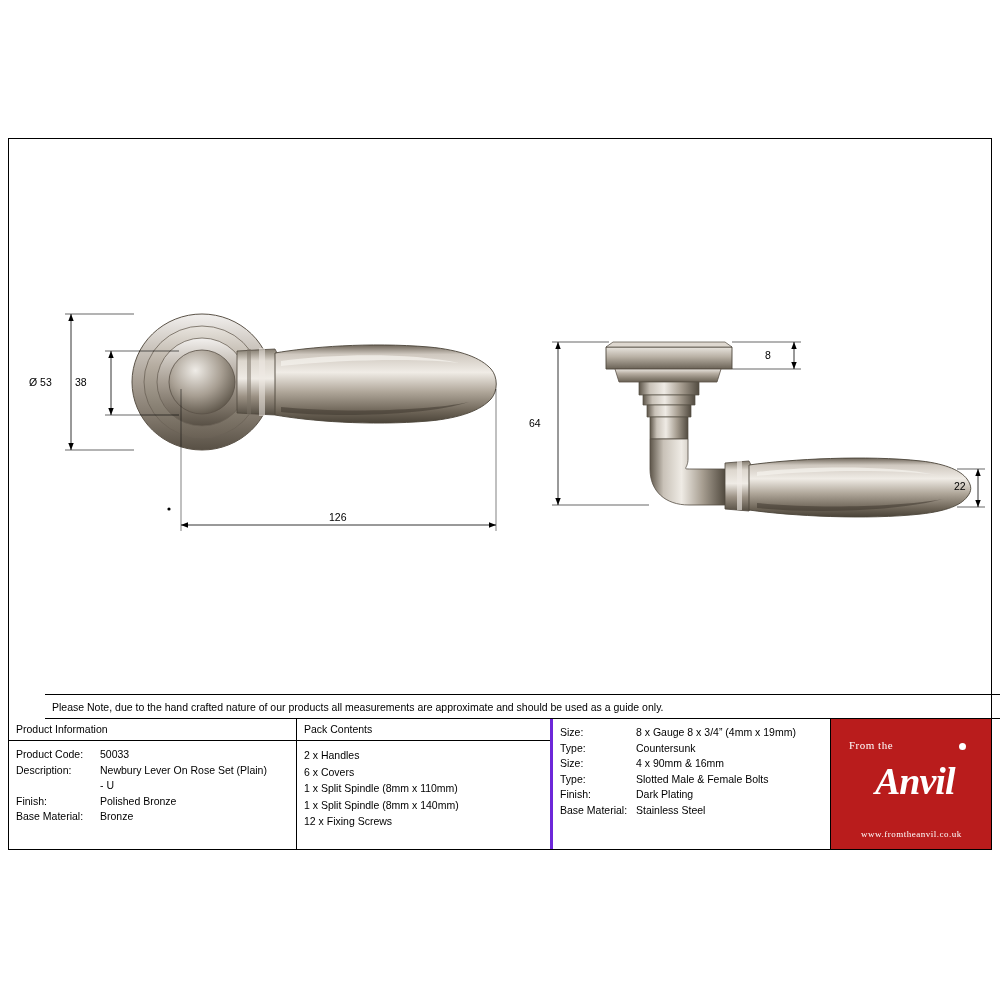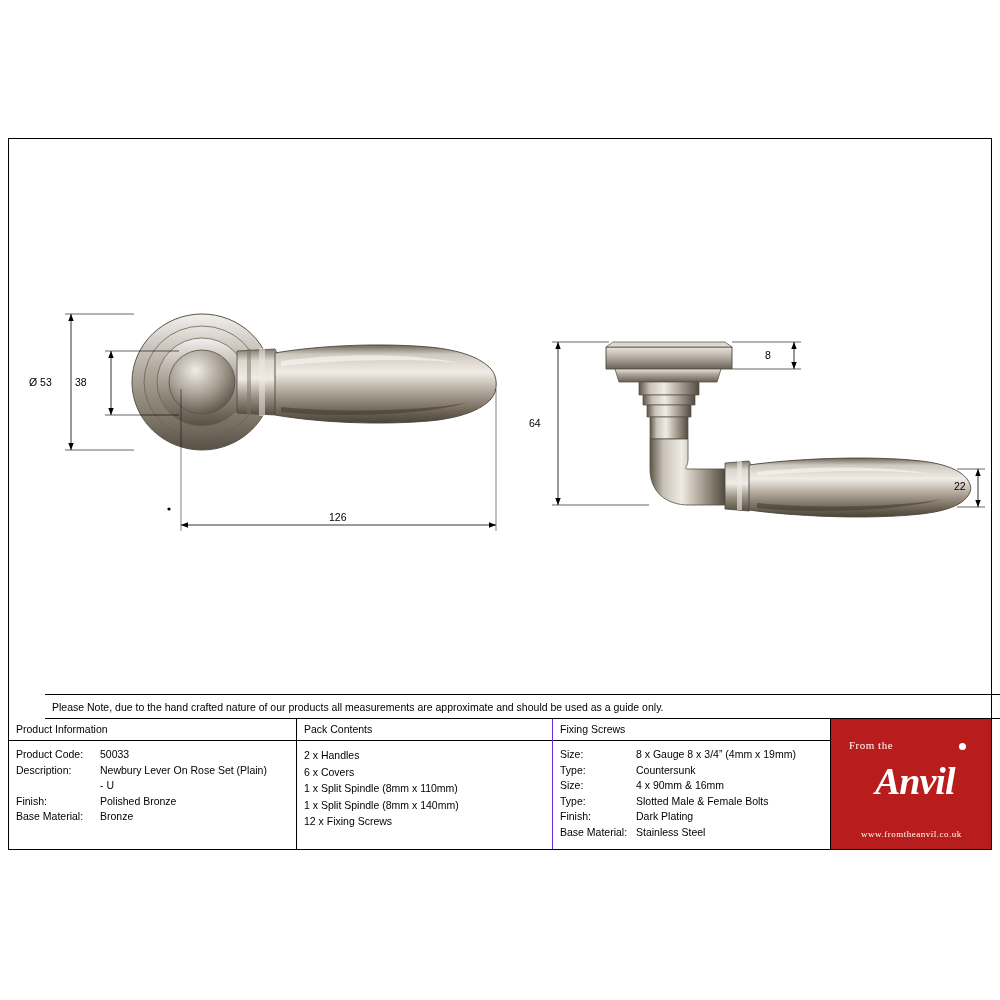--- a/index.html
+++ b/index.html
@@ -40,21 +40,21 @@
     position: absolute;
     left: 0; top: 580px;
     width: 982px; height: 130px;
     display: flex;
   }
   .col {
     position: relative;
     height: 130px;
   }
   .col-product { width: 288px; border-right: 1px solid #000; }
-  .col-pack { width: 256px; border-right: 1px solid #6d28d9; }
+  .col-pack { width: 256px; border-right: 3px solid #6d28d9; }
   .col-fixing { width: 278px; border-right: 1px solid #000; }
   .col-logo { width: 160px; background: #b91c1c; }
   .col-header {
     font-size: 10.5px;
     padding: 4px 0 3px 7px;
     border-bottom: 1px solid #000;
     height: 22px;
   }
   .col-body {
     padding: 6px 0 0 7px;
@@ -303,21 +303,20 @@
       <div class="col-body">
         <div class="list-row">2 x Handles</div>
         <div class="list-row">6 x Covers</div>
         <div class="list-row">1 x Split Spindle (8mm x 110mm)</div>
         <div class="list-row">1 x Split Spindle (8mm x 140mm)</div>
         <div class="list-row">12 x Fixing Screws</div>
       </div>
     </div>
 
     <div class="col col-fixing">
-      <div class="col-header">Fixing Screws</div>
       <div class="col-body">
         <div class="kv-row">
           <div class="kv-key kv-key-wide">Size:</div>
           <div class="kv-val">8 x Gauge 8 x 3/4” (4mm x 19mm)</div>
         </div>
         <div class="kv-row">
           <div class="kv-key kv-key-wide">Type:</div>
           <div class="kv-val">Countersunk</div>
         </div>
         <div class="kv-row">

